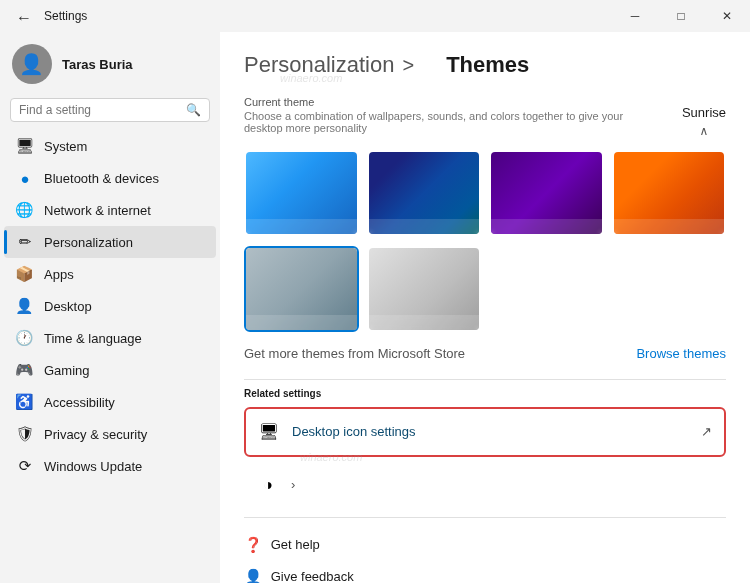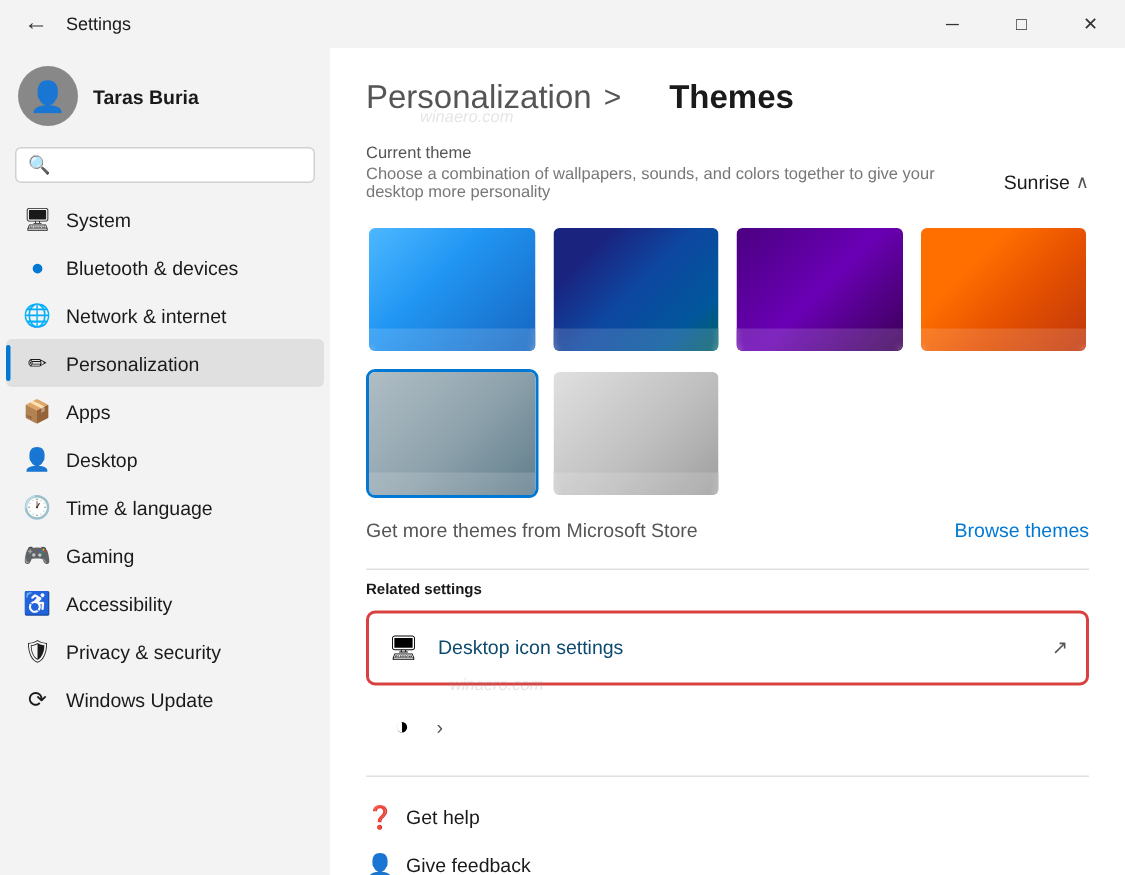--- a/index.html
+++ b/index.html
@@ -200,20 +200,21 @@
       align-items: center;
       justify-content: space-between;
       margin-bottom: 4px;
     }
     .current-theme-name {
       font-size: 13px;
       color: #1a1a1a;
       display: flex;
       align-items: center;
       gap: 4px;
+      flex-direction: column;
     }
     .chevron-up { font-size: 12px; color: #555; }
 
     
     .themes-grid {
       display: grid;
       grid-template-columns: repeat(4, 1fr);
       gap: 8px;
       margin-bottom: 10px;
     }
@@ -381,20 +382,21 @@
   <div class="sidebar">
 
     <div class="user-profile">
       <div class="avatar">
         <span style="font-size:20px;">👤</span>
       </div>
       <span class="user-name">Taras Buria</span>
     </div>
 
     <div class="search-box">
+      <input type="text" placeholder="Find a setting" style="">
       <span class="search-icon-wrap">🔍</span>
     </div>
 
     <div>
       <div class="nav-item">
         <span class="nav-icon">🖥</span>
         <span>System</span>
       </div>
       <div class="nav-item">
         <span class="nav-icon" style="color:#0078d4;">●</span>

